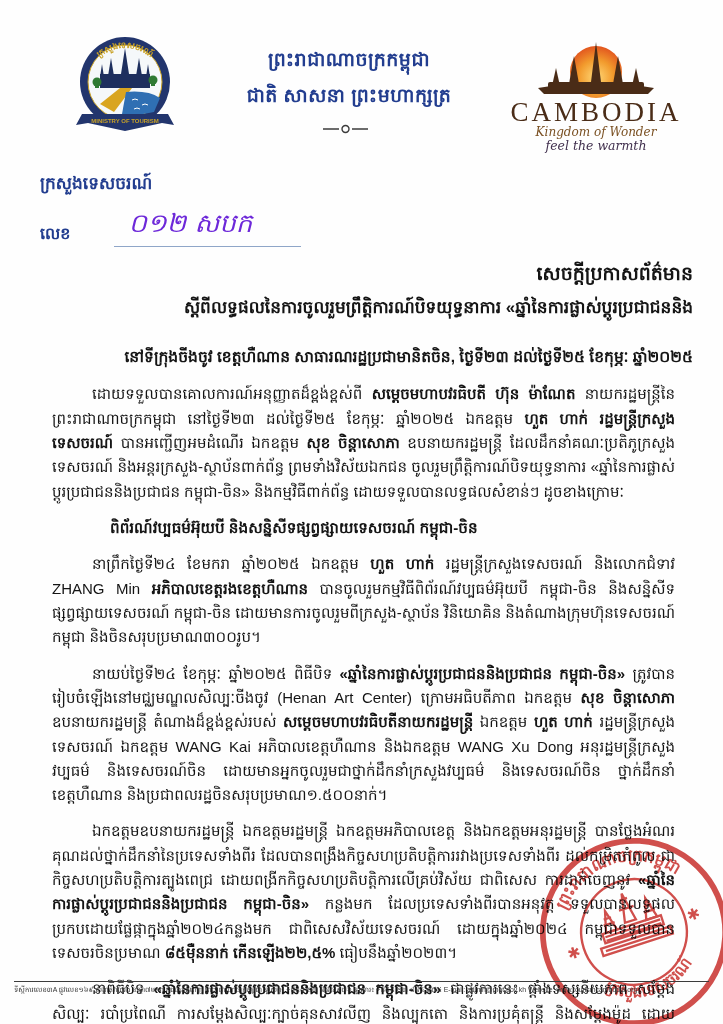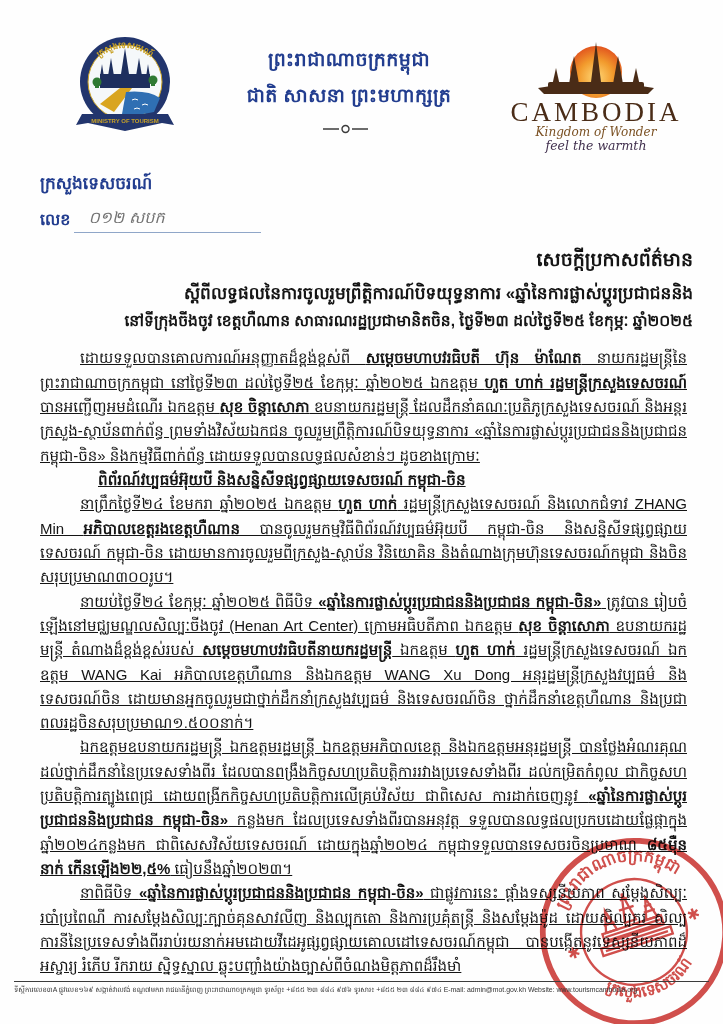--- a/index.html
+++ b/index.html
@@ -9,34 +9,34 @@
     font-family:"Liberation Sans","DejaVu Sans",sans-serif;color:#141414;
   }
   
   .hdr{display:flex;align-items:flex-start;padding:30px 30px 0 40px;}
   .hdr-left{width:170px;text-align:center;}
   .hdr-center{flex:1;text-align:center;padding-top:12px;}
   .hdr-right{width:205px;text-align:right;padding-top:6px;}
   .kingdom-line{font-weight:bold;color:#223d8f;font-size:19px;line-height:1.9;letter-spacing:.5px;}
   .divider-squiggle{margin-top:6px;}
   .ministry-name{font-weight:bold;color:#223d8f;font-size:17px;text-align:left;margin:14px 0 0 40px;}
-  .ref-line{display:flex;align-items:flex-end;margin:10px 0 0 40px;font-size:16px;font-weight:bold;color:#223d8f;}
+  .ref-line{display:flex;align-items:flex-end;margin:10px 0 0 40px;font-size:16px;font-weight:bold;color:#223d8f;gap:40px;}
   .ref-hand{
     font-family:"DejaVu Serif","Liberation Serif",serif;font-style:italic;
-    color:#737373;font-size:16px;font-weight:normal;
+    color:#6d28d9;font-size:26px;font-weight:normal;
     border-bottom:1.5px solid #8fa6c8;min-width:165px;padding:0 8px 1px 14px;margin-left:4px;
   }
   
   .title-block{text-align:right;margin-top:14px;padding:0 30px;}
   .doc-title{font-size:19px;font-weight:bold;}
   .doc-subtitle{font-size:17px;font-weight:bold;line-height:1.55;margin-top:6px;}
-  .doc-venue{font-size:15.5px;font-weight:bold;margin-top:4px;}
+  .doc-venue{font-size:15.5px;font-weight:bold;margin-top:26px;}
   
   .body-col{margin:12px 36px 0 40px;}
-  .para{margin:0;font-size:15px;line-height:1.62;text-align:justify;text-indent:40px;text-decoration:underline;}
+  .para{margin:12px;font-size:15px;line-height:1.62;text-align:justify;text-indent:40px;}
   .para.section-h{text-indent:0;font-weight:bold;text-align:left;margin-top:4px;font-size:15.5px;}
   .para.sub-h{text-indent:58px;font-weight:bold;text-align:left;font-size:15.2px;}
   .para.underline-h{text-indent:40px;font-weight:bold;text-align:left;}
   .para.underline-h .seg{text-decoration:underline;}
   .seg.b{font-weight:bold;}
   
   .stamp{position:absolute;left:538px;top:836px;width:192px;height:192px;
     transform:rotate(-18deg);opacity:.85;mix-blend-mode:multiply;pointer-events:none;}
   
   .footer{

